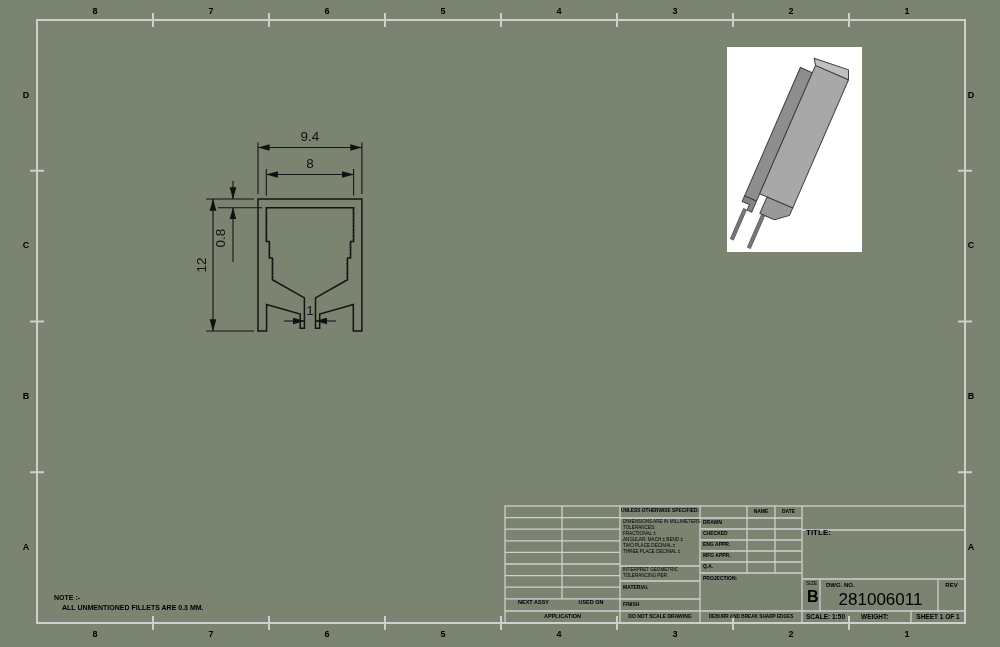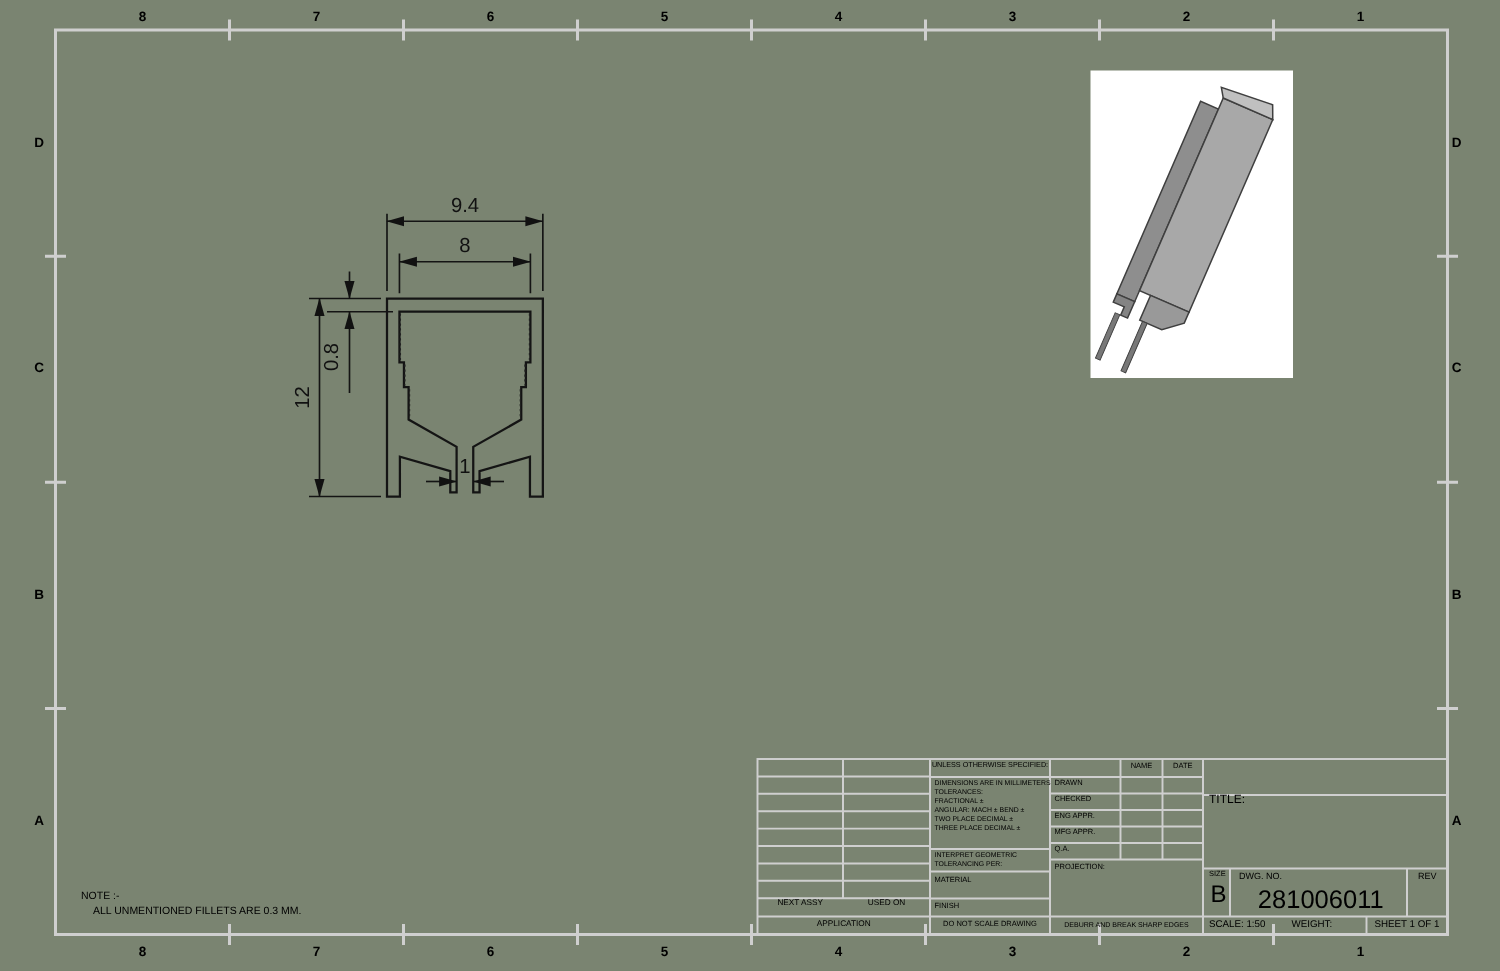--- a/index.html
+++ b/index.html
@@ -2,21 +2,21 @@
 <html><head>
 <meta charset="utf-8">
 <style>
   html,body{margin:0;padding:0;background:#7a8471;}
   .sheet{position:relative;width:1000px;height:647px;background:#7a8471;overflow:hidden;
          font-family:"Liberation Sans",sans-serif;color:#000;}
   .sheet svg{position:absolute;left:0;top:0;}
   .t{position:absolute;white-space:nowrap;line-height:1;color:#000;}
   .zl{position:absolute;width:16px;text-align:center;font-size:9px;font-weight:bold;color:#000;}
   .c{text-align:center;}
-  .b{font-weight:normal;}
+  .b{font-weight:bold;}
 </style>
 </head>
 <body>
 
 <div class="sheet">
 
   <svg width="1000" height="647" viewBox="0 0 1000 647">
     <defs>
       <marker id="arr" viewBox="0 0 10 8" refX="9.7" refY="4" markerWidth="12" markerHeight="9.6" orient="auto-start-reverse" markerUnits="userSpaceOnUse">
         <path d="M0,1.2 L10,4 L0,6.8 Z" fill="#111"></path>

